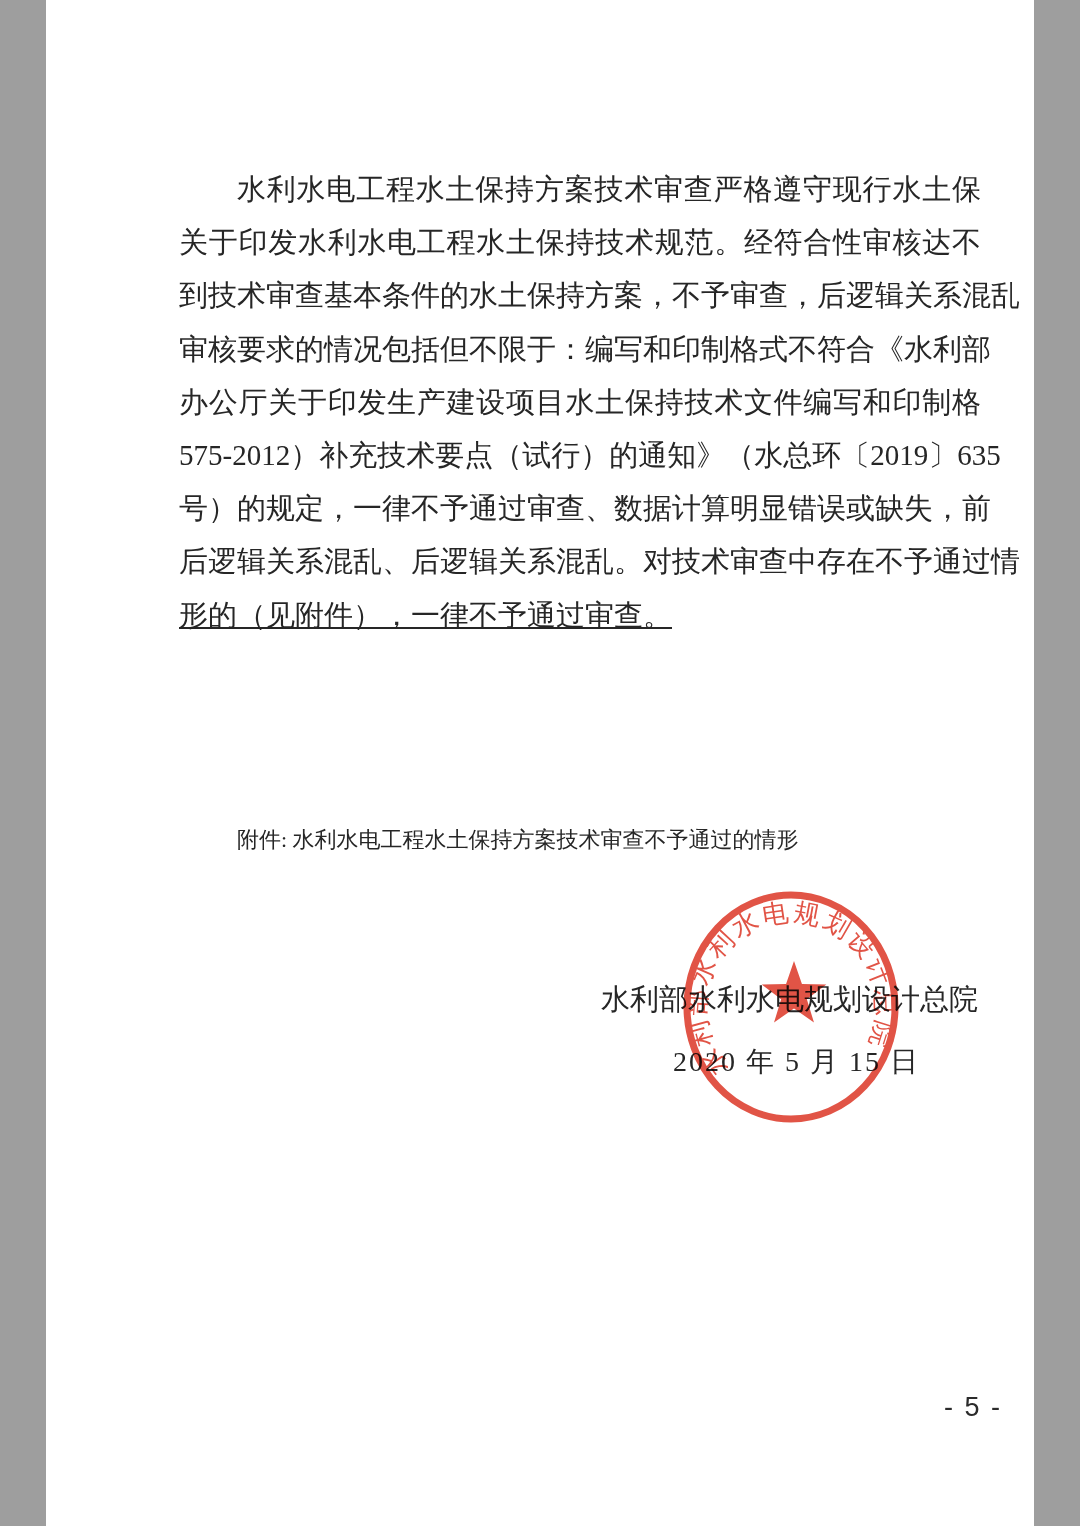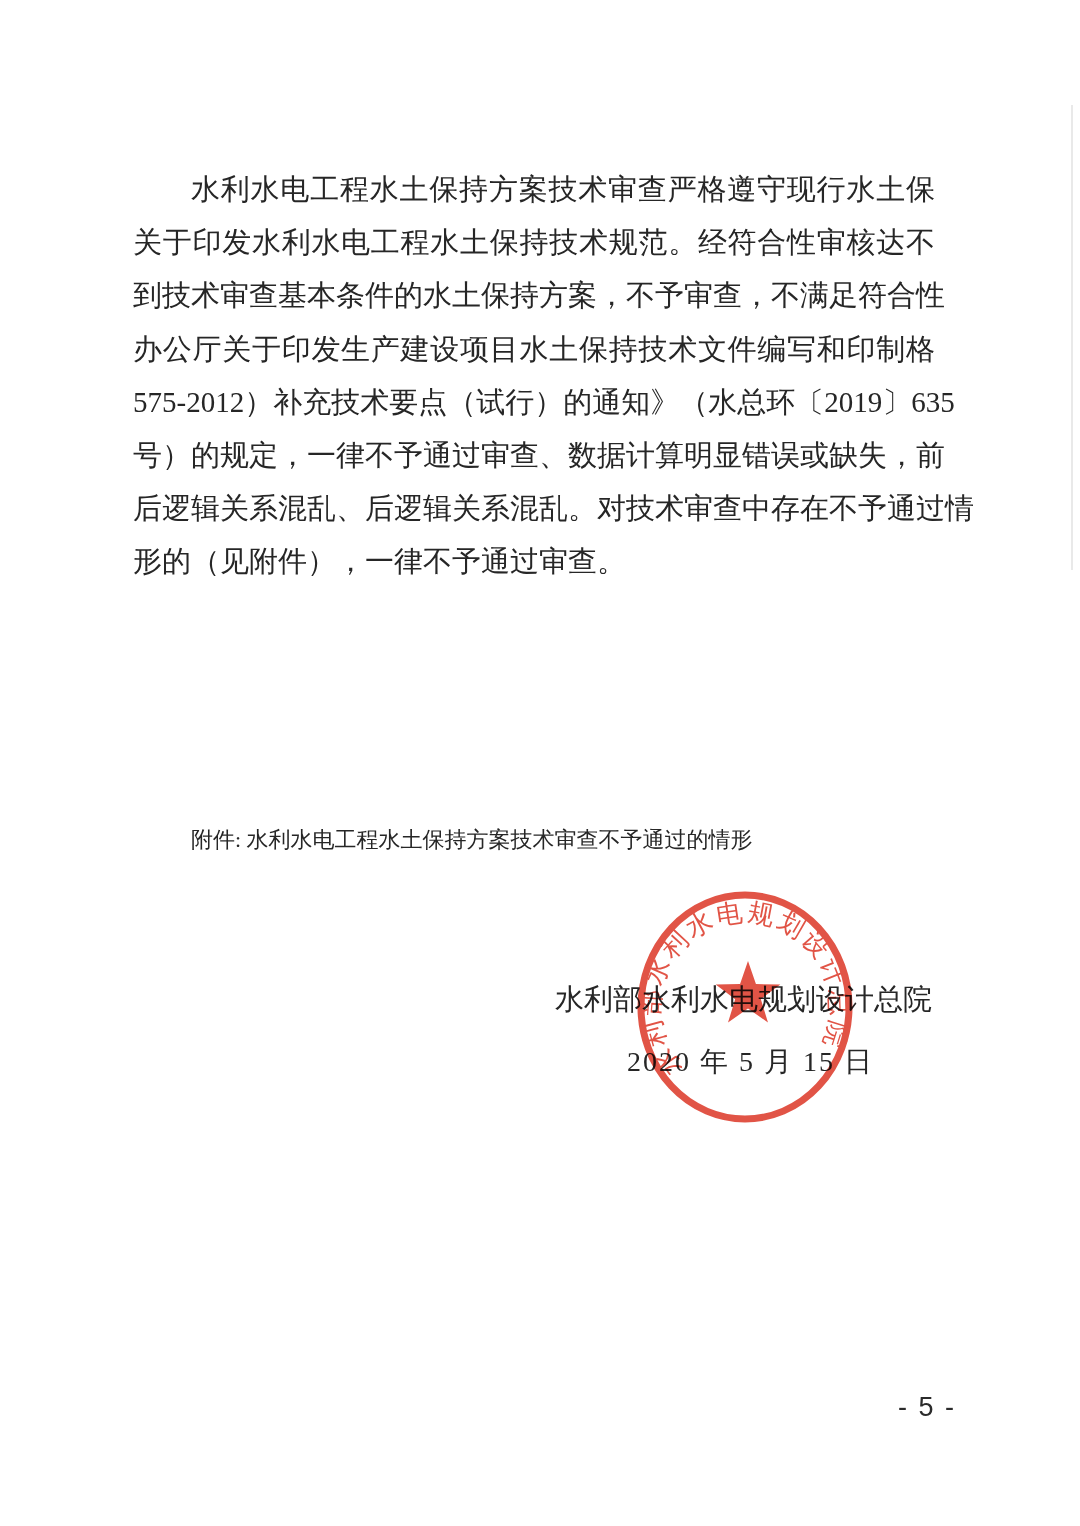--- a/index.html
+++ b/index.html
@@ -1,39 +1,39 @@
 <!DOCTYPE html>
 <html><head>
 <meta charset="utf-8">
 <style>
   html,body{margin:0;padding:0;background:#9e9e9e;}
   .page{
     position:relative;
-    width:1080px;height:1526px;
+    width:988px;height:1526px;
     margin:0 auto;
     background:#ffffff;
     font-family:"Liberation Serif","DejaVu Serif",serif;
     color:#262626;
     overflow:hidden;
   }
   .body-text{
     position:absolute;
     left:133px;top:163px;
     width:802px;
     font-size:29px;
     line-height:53.2px;
   }
   .line{
     white-space:nowrap;
     text-align:justify;
     text-align-last:justify;
     height:53.2px;
   }
   .line.indent{text-indent:58px;}
-  .line.last{text-align-last:left;}
+  .line.last{text-align-last:left;text-decoration:underline;}
   .attachment{
     position:absolute;
     left:133px;top:813px;
     width:850px;
     font-size:22px;
     line-height:53.2px;
     text-indent:58px;
     white-space:nowrap;
   }
   .signature{
@@ -76,21 +76,22 @@
   }
 </style>
 </head>
 <body>
 
 <div class="page">
 
   <div class="body-text">
     <div class="line indent">水利水电工程水土保持方案技术审查严格遵守现行水土保</div>
     <div class="line">关于印发水利水电工程水土保持技术规范。经符合性审核达不</div>
-    <div class="line">到技术审查基本条件的水土保持方案，不予审查，不满足符合性</div>
+    <div class="line">到技术审查基本条件的水土保持方案，不予审查，后逻辑关系混乱</div>
+    <div class="line">审核要求的情况包括但不限于：编写和印制格式不符合《水利部</div>
     <div class="line">办公厅关于印发生产建设项目水土保持技术文件编写和印制格</div>
     <div class="line">575-2012）补充技术要点（试行）的通知》（水总环〔2019〕635</div>
     <div class="line">号）的规定，一律不予通过审查、数据计算明显错误或缺失，前</div>
     <div class="line">后逻辑关系混乱、后逻辑关系混乱。对技术审查中存在不予通过情</div>
     <div class="line last">形的（见附件），一律不予通过审查。</div>
   </div>
 
   <div class="attachment">附件: 水利水电工程水土保持方案技术审查不予通过的情形</div>
 
   <div class="signature">水利部水利水电规划设计总院</div>

